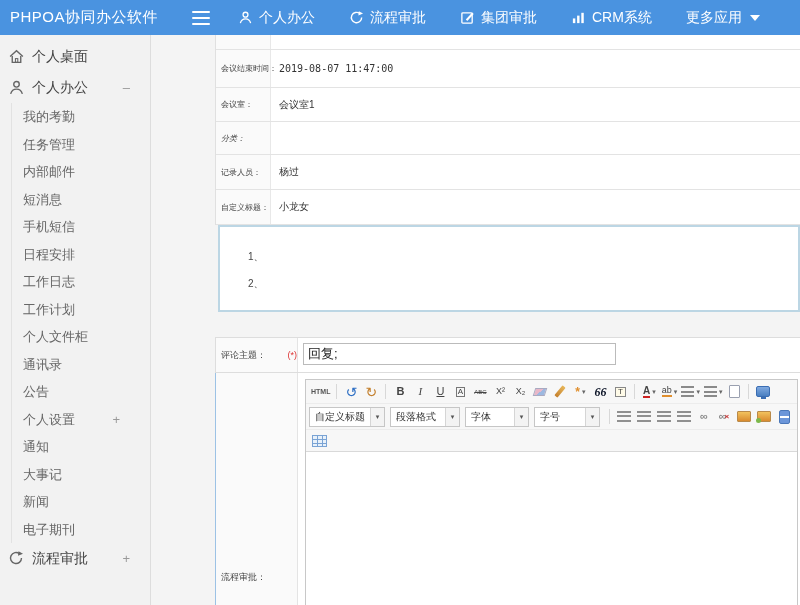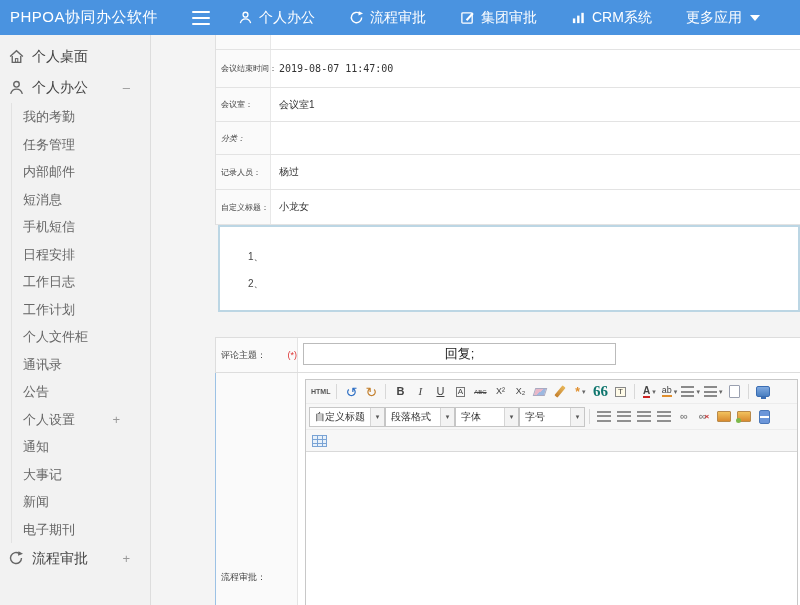--- a/index.html
+++ b/index.html
@@ -47,21 +47,21 @@
 
   .comment-table { background:#fff; border-left:1px solid #ddd; border-top:1px solid #ddd; }
   .crow { display:flex; border-bottom:1px solid #ddd; }
   .crow .clabel { width:82px; flex:none; background:#fafafa; border-right:1px solid #e4e4e4;
                   font-size:9px; color:#444; display:flex; align-items:center; padding-left:5px; white-space:nowrap;justify-content:space-between; }
   .crow .cvalue { flex:1; padding:5px 0 5px 5px; }
   .crow.subject { height:35px; }
   .crow.content { height:410px; border-left:1px solid #9cc2e5; margin-left:-1px; }
   .crow.content .clabel { align-items:center; }
   .req { color:#dd3333; margin-left:3px; }
-  .subject-input { width:313px; height:22px; border:1px solid #bbb; background:#fff; font-size:13px; padding:0 20px; color:#222; font-family:inherit;text-align:center; }
+  .subject-input { width:313px; height:22px; border:1px solid #bbb; background:#fff; font-size:13px; padding:0 4px; color:#222; font-family:inherit; }
 
   
   .editor { border:1px solid #c8c8c8; background:#fff; margin:1px 2px 0 2px; height:100%; }
   .tb-row { background:#f7f7f7; display:flex; align-items:center; padding:2px 3px; }
   .tb-row1 { height:24px; border-bottom:1px solid #ececec; }
   .tb-row2 { height:26px; border-bottom:1px solid #ececec; }
   .tb-row3 { height:22px; border-bottom:1px solid #d9d9d9; }
   .tb-btn { min-width:18px; height:18px; display:flex; align-items:center; justify-content:center; cursor:pointer; margin:0 1px; border:1px solid transparent; border-radius:2px; }
   .tb-sep { width:1px; height:15px; background:#d8d8d8; margin:0 4px; }
   .cr { font-style:normal; font-size:7px; color:#666; margin-left:2px; }
@@ -69,21 +69,21 @@
   .g { font-style:normal; font-weight:normal; color:#444; font-size:10px; line-height:1; }
   .g-html { font-size:7px; color:#555; font-weight:bold; }
   .g-undo { color:#2e6fc4; font-size:14px; }
   .g-redo { color:#c4802e; font-size:14px; }
   .g-bold { font-weight:bold; font-size:11px; }
   .g-italic { font-style:italic; font-family:"Liberation Serif",serif; font-size:11px; }
   .g-underline { text-decoration:underline; font-size:11px; }
   .g-fontborder { border:1px solid #777; font-size:8px; padding:0 1px; }
   .g-strike { text-decoration:line-through; font-size:6px; }
   .g-sup, .g-sub { font-size:9px; }
-  .g-quote { font-family:"Liberation Serif",serif; font-weight:bold; font-size:15px; color:#0f766e; }
+  .g-quote { font-family:"Liberation Serif",serif; font-weight:bold; font-style:italic; font-size:12px; color:#0f172a; }
   .g-paste { border:1px solid #888; font-size:8px; padding:0 2px; color:#444; background:#fffbe8; }
   .g-fontcolor { font-weight:bold; font-size:10px; border-bottom:2px solid #cc2222; }
   .g-bgcolor { font-size:9px; border-bottom:2px solid #e08f2e; }
   .g-link { color:#888; font-weight:bold; font-size:11px; }
   .g-star { color:#e08f2e; font-weight:bold; font-size:12px; }
   .unlink-x { color:#cc3333; font-size:8px; margin-left:-2px; vertical-align:top; }
 
   .ic { display:inline-block; }
   .ic-eraser { width:12px; height:8px; transform:skewX(-18deg); background:linear-gradient(135deg,#e8b7c8 50%,#9db8e0 50%); border:1px solid #a9a9c0; }
   .ic-brush { width:4px; height:13px; background:linear-gradient(#e8b75a,#c4802e); transform:rotate(40deg); border-radius:1px; }
@@ -94,21 +94,21 @@
   .ic-monitor::after { content:""; position:absolute; left:4px; bottom:-3px; width:5px; height:2px; background:#3a6db3; }
   .ic-align { width:14px; height:11px; background:repeating-linear-gradient(to bottom,#909090 0 2px,transparent 2px 4.33px); }
   .ic-img { width:14px; height:11px; background:linear-gradient(#f2c25e,#d98b2f); border:1px solid #b98a4a; border-radius:1px; }
   .ic-album { width:14px; height:11px; background:linear-gradient(#f2c25e,#d98b2f); border:1px solid #b98a4a; border-radius:1px; position:relative; }
   .ic-album::after { content:""; position:absolute; left:-2px; bottom:-2px; width:5px; height:5px; background:#7cb84a; border-radius:50%; }
   .ic-media { width:11px; height:14px; border:1px solid #4a77b8; border-radius:2px; background:linear-gradient(#6c96d9 0 5px,#fff 5px 7px,#6c96d9 7px 14px); }
   .ic-table { width:15px; height:12px; border:1px solid #7aa3d4; background:
       repeating-linear-gradient(to right,transparent 0 4px,#7aa3d4 4px 5px),
       repeating-linear-gradient(to bottom,#e8f1fa 0 3px,#7aa3d4 3px 4px); }
 
-  .combo { height:20px; background:#fff; border:1px solid #c6c6c6; display:flex; align-items:center; cursor:pointer; }
+  .combo { height:20px; background:#fff; border:1px solid #c6c6c6; display:flex; align-items:center; margin-right:5px; cursor:pointer; }
   .combo .combo-label { font-size:10px; color:#333; padding:0 5px; white-space:nowrap; }
   .combo .combo-caret { width:14px; height:100%; border-left:1px solid #d5d5d5; display:flex; align-items:center; justify-content:center; font-size:7px; color:#555; background:#f3f3f3; }
   .w1{width:76px;} .w2{width:70px;} .w3{width:64px;} .w4{width:66px;}
   .combo .combo-label { flex:1; }
 
   .editor-body { background:#fff; height:160px; cursor:text; }
 </style>
 </head>
 <body>
 

